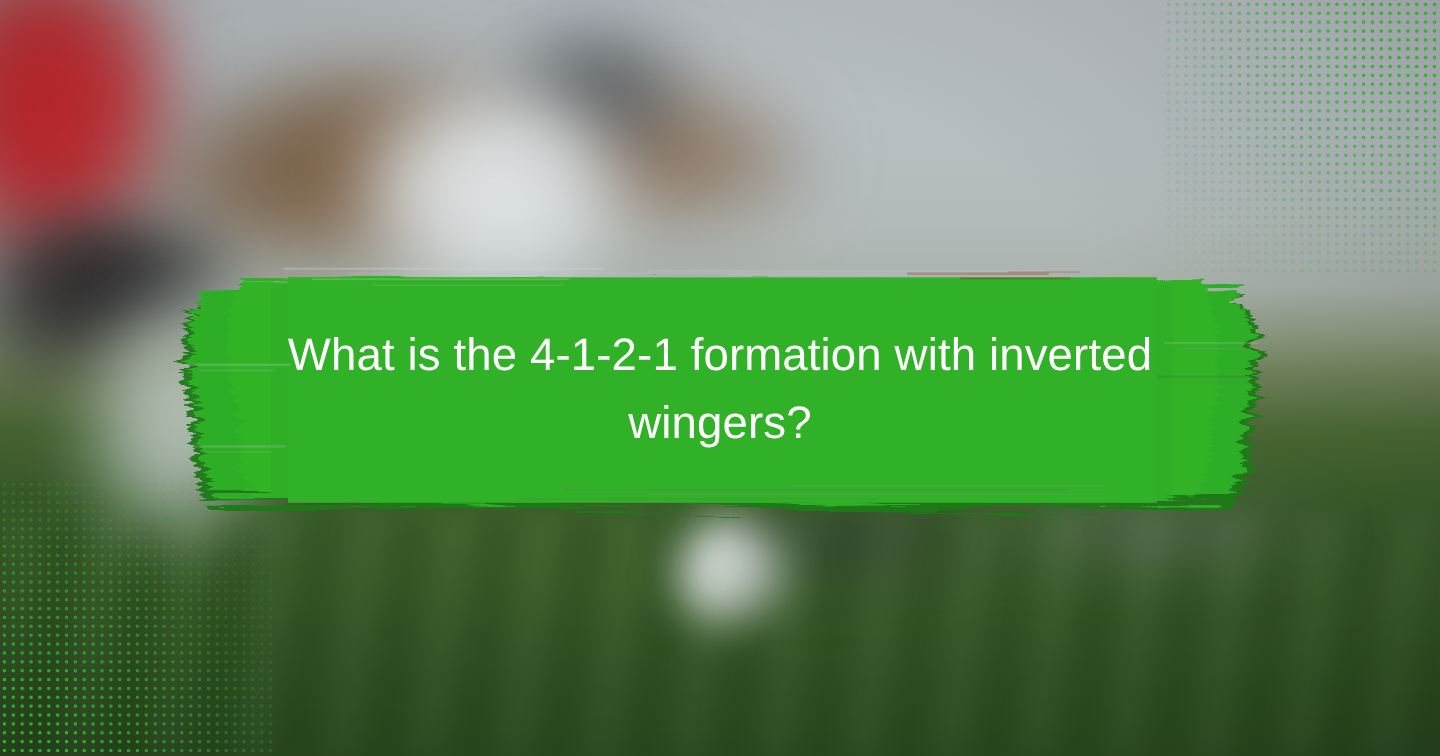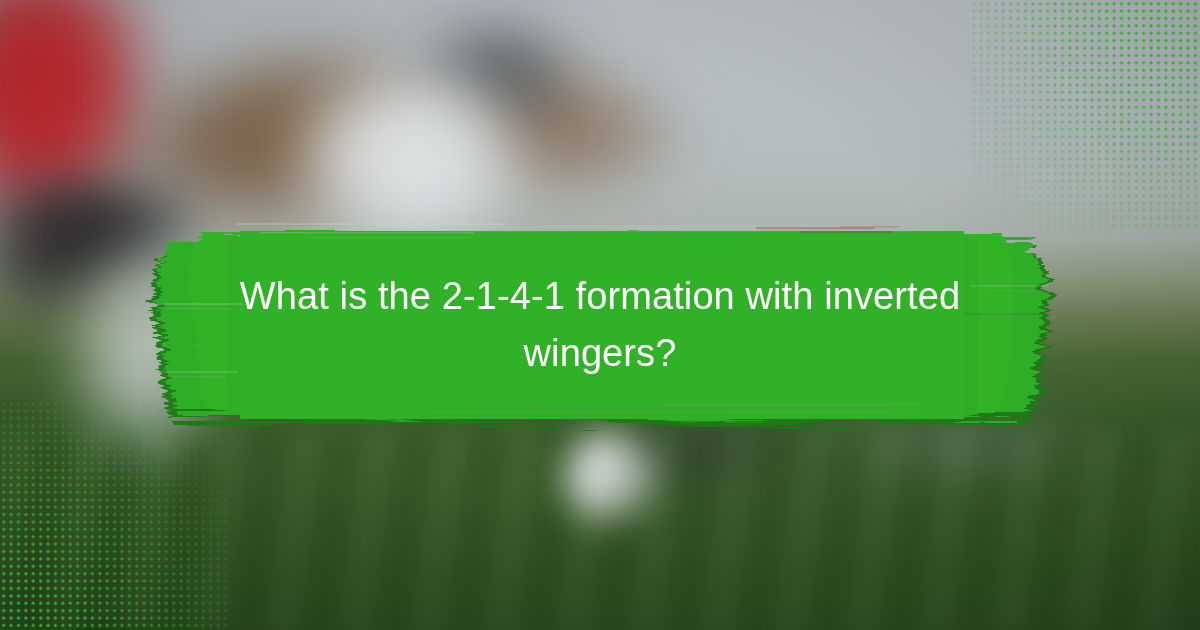--- a/index.html
+++ b/index.html
@@ -340,15 +340,15 @@
 
       <g opacity="0.5">
         <rect x="830" y="100" width="78" height="1.8" fill="#c2cacb" opacity="0.40"></rect>
         <rect x="846" y="105" width="56" height="1.4" fill="#9aa3a4" opacity="0.35"></rect>
         <rect x="824" y="128" width="86" height="1.8" fill="#4a514e" opacity="0.45"></rect>
         <rect x="838" y="133" width="62" height="1.4" fill="#6a716e" opacity="0.35"></rect>
       </g>
     </svg>
   </div>
 
-  <div id="headline">What is the 2-1-4-1 formation with inverted wingers?</div>
+  <div id="headline">What is the 4-1-2-1 formation with inverted wingers?</div>
 
 </div>
 
 </body></html>

